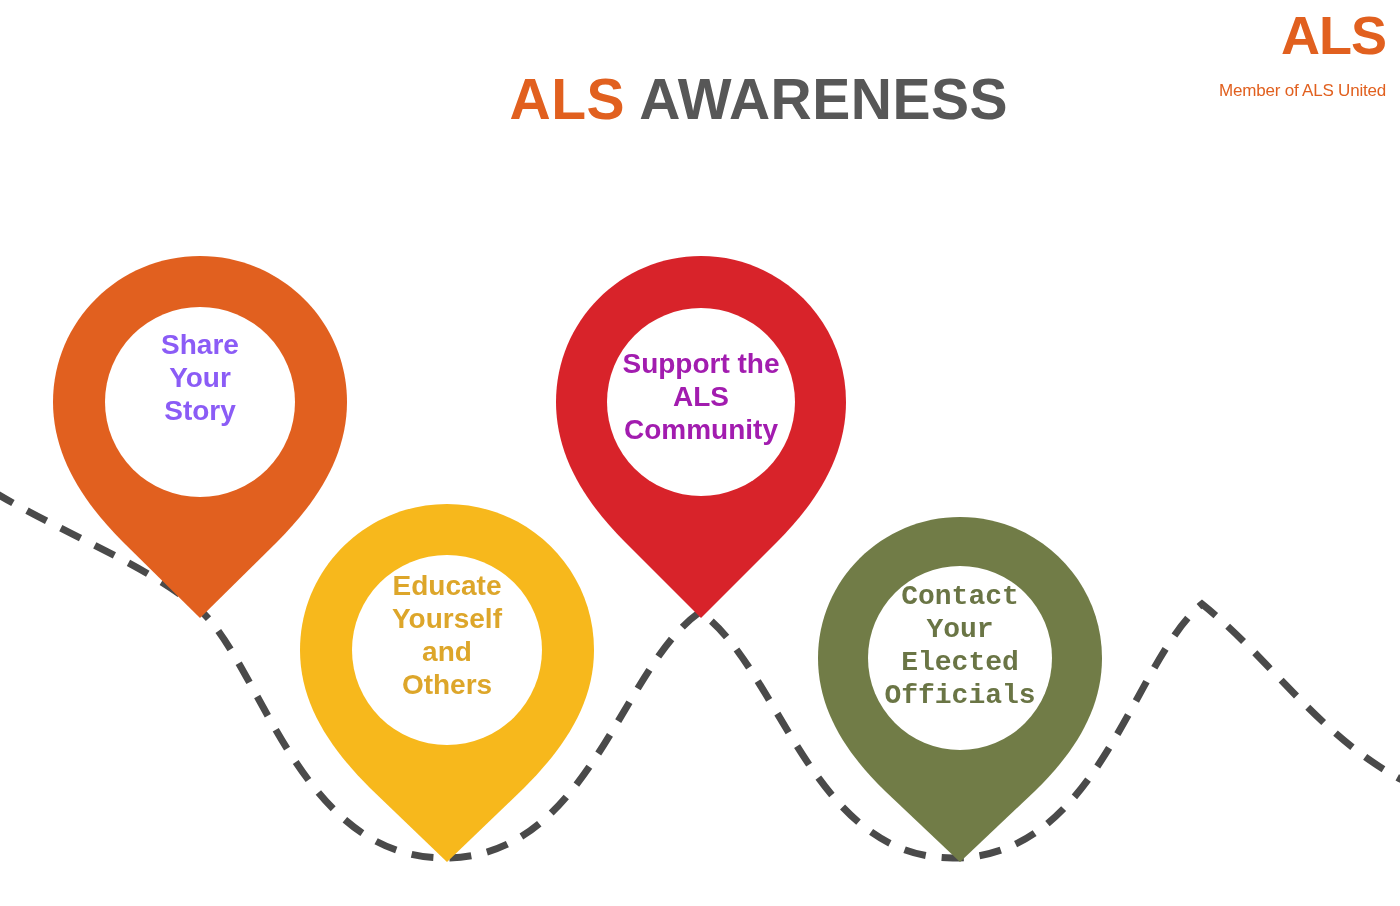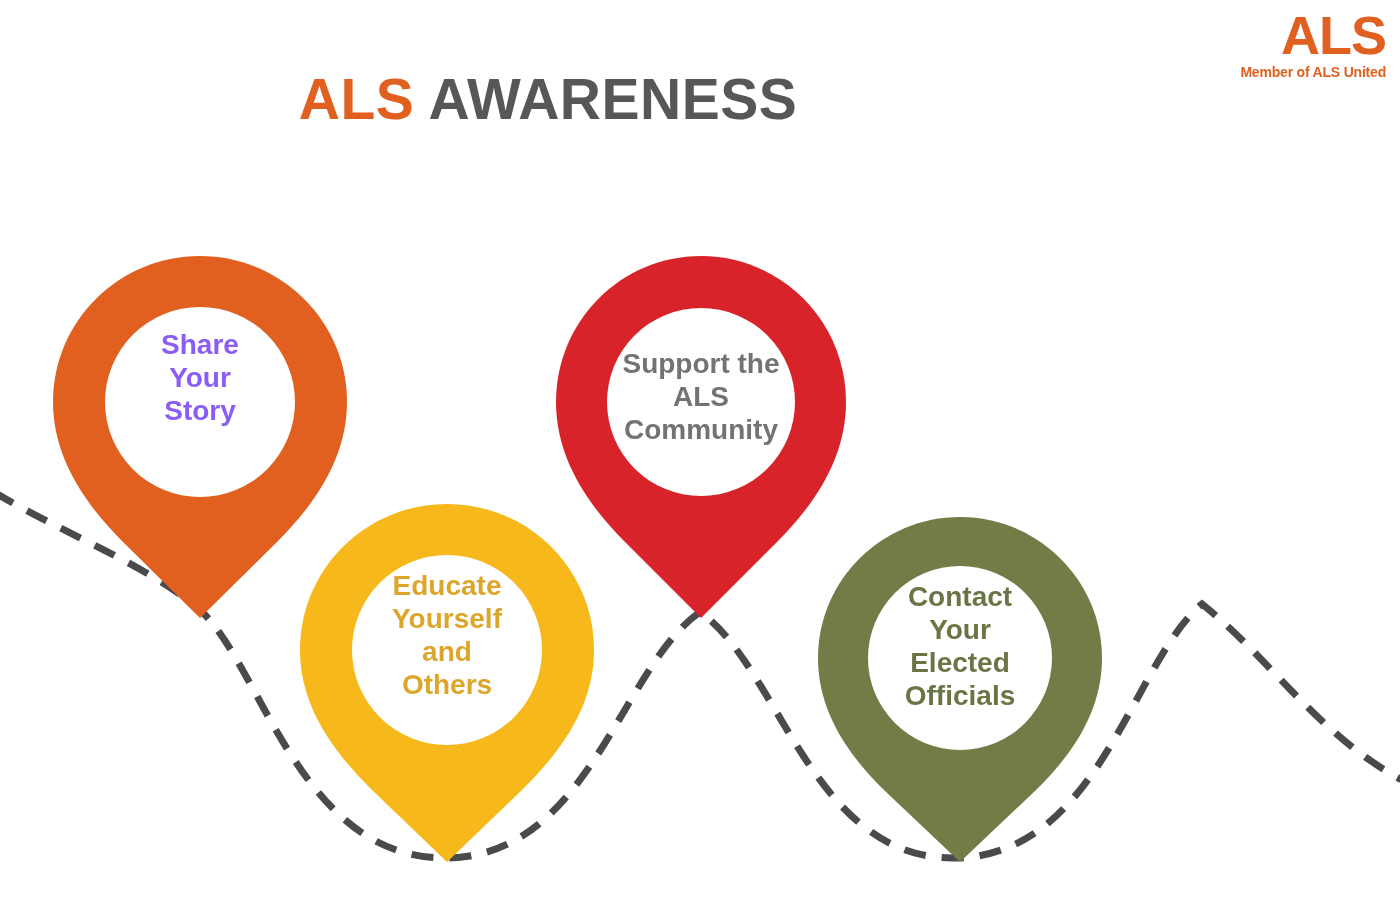--- a/index.html
+++ b/index.html
@@ -26,21 +26,21 @@
     top: 68px;
     width: 920px;
     color: #575757;
     font-weight: bold;
     font-size: 57px;
     line-height: 1.12;
     letter-spacing: 0.5px;
     text-transform: uppercase;
   }
   #headline .line1 { display: block; }
-  #headline .line2 { display: block; text-align: center; }
+  #headline .line2 { display: block; text-align: right; }
   #headline .accent { color: #E1601F; }
 
   
   #logo {
     position: absolute;
     right: 14px;
     top: 8px;
     width: 268px;
     text-align: right;
     color: #E1601F;
@@ -53,24 +53,24 @@
     letter-spacing: -1px;
   }
   #logo .logo-state {
     display: block;
     font-size: 50px;
     letter-spacing: -1px;
     margin-top: -4px;
   }
   #logo .logo-member {
     display: block;
-    font-size: 14px;
+    font-size: 17px;
     letter-spacing: -0.2px;
-    margin-top: 3px;
-    font-weight: bold;
+    margin-top: 20px;
+    font-weight: normal;
   }
 
   
   #road {
     position: absolute;
     left: 0;
     top: 0;
     width: 1400px;
     height: 906px;
   }
@@ -143,26 +143,26 @@
     <svg width="290" height="362" viewBox="0 0 290 362">
       <path d="M145 0
                C 65 0, 0 65, 0 146
                C 0 200, 29 246, 69 286
                L 145 362
                L 221 286
                C 261 246, 290 200, 290 146
                C 290 65, 225 0, 145 0 Z" fill="#D8232A"></path>
       <circle cx="145" cy="146" r="94" fill="#ffffff"></circle>
     </svg>
-    <div class="pin-label" style="top:91px; color:#737373; font-size:28px;">Support the
+    <div class="pin-label" style="top:91px; color:#a21caf; font-size:28px;">Support the
 ALS
 Community</div>
   </div>
 
-  <div class="pin" id="pin-3" style="left:818px; top:517px; width:284px; height:345px;">
+  <div class="pin" id="pin-3" style="left:818px; top:517px; width:284px; height:345px;font-family:Liberation Mono, monospace;">
     <svg width="284" height="345" viewBox="0 0 284 345">
       <path d="M142 0
                C 64 0, 0 63, 0 141
                C 0 193, 28 236, 67 274
                L 142 345
                L 217 274
                C 256 236, 284 193, 284 141
                C 284 63, 220 0, 142 0 Z" fill="#717C47"></path>
       <circle cx="142" cy="141" r="92" fill="#ffffff"></circle>
     </svg>

